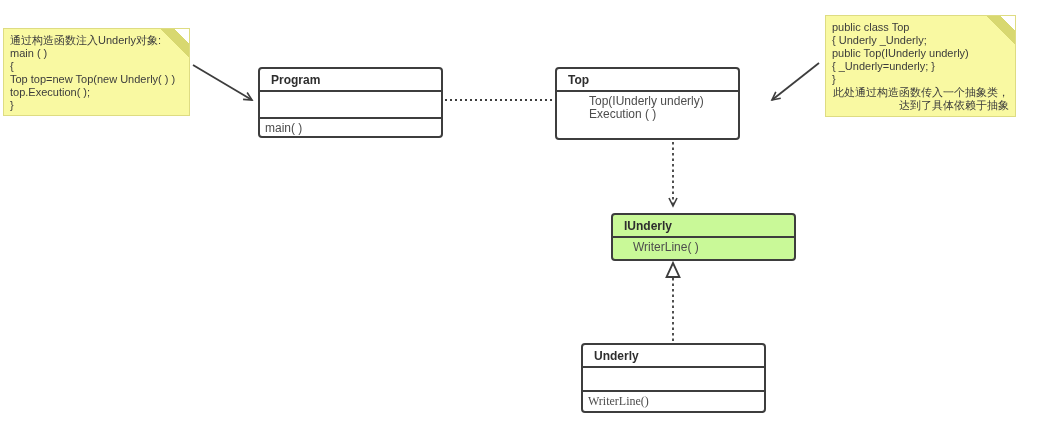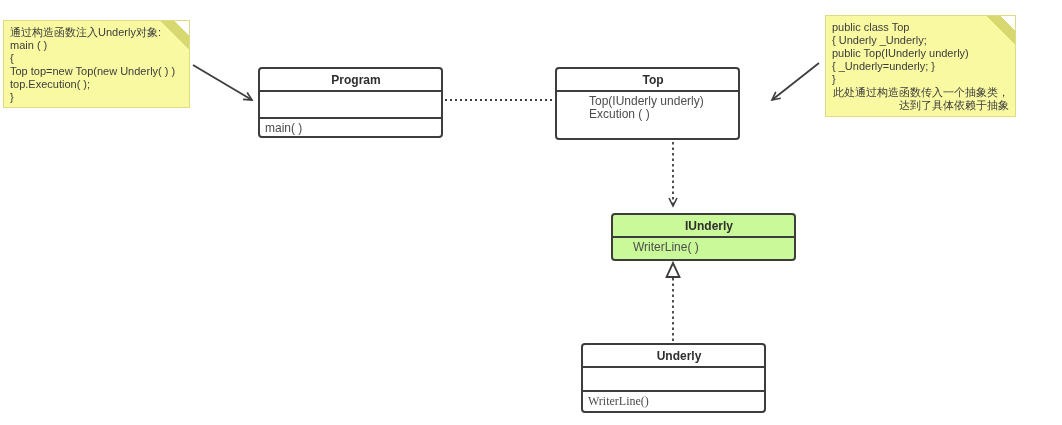--- a/index.html
+++ b/index.html
@@ -13,21 +13,21 @@
   .canvas{position:relative;width:1062px;height:425px;background:var(--canvas-bg);overflow:hidden;}
 
   svg.arrows{position:absolute;left:0;top:0;pointer-events:none;}
   svg.arrows line{stroke:var(--line-color);}
   svg.arrows polygon{stroke:var(--line-color);}
 
   .uml-box{position:absolute;width:185px;border:2px solid var(--box-border);
     border-radius:4px;background:var(--box-bg);display:flex;flex-direction:column;
     color:var(--member-text);font-size:12px;}
   .uml-box.green{background:var(--interface-bg);}
-  .uml-title{flex:0 0 21px;text-align:center;font-weight:bold;color:var(--title-text);
+  .uml-title{flex:0 0 21px;text-align:left;font-weight:bold;color:var(--title-text);
     padding-top:3px;line-height:16px;margin-left:11px;}
   .uml-section{border-top:2px solid var(--box-border);padding:3px 0 0 5px;overflow:hidden;}
   .uml-member{line-height:13px;white-space:nowrap;}
 
   .note{position:absolute;background:var(--note-bg);border:1px solid var(--note-border);
     padding:5px 6px 4px 6px;font-size:11px;line-height:13px;color:#3c3c3c;
     background:linear-gradient(225deg,#ffffff 0px,#ffffff 10px,var(--note-fold) 10px,var(--note-fold) 20px,var(--note-bg) 20px);}
   .note-line{white-space:nowrap;}
   .note-line.wrap{white-space:normal;text-align:right;}
 </style>
@@ -48,21 +48,21 @@
     <line x1="445" y1="100" x2="571" y2="100" stroke-width="1.8" stroke-dasharray="2 3" marker-end="url(#openArrow)"></line>
 
     <line x1="819" y1="63" x2="772" y2="100" stroke-width="1.8" marker-end="url(#openArrow)"></line>
 
     <line x1="673" y1="142" x2="673" y2="206" stroke-width="1.8" stroke-dasharray="2.5 3" marker-end="url(#openArrow)"></line>
 
     <line x1="673" y1="341" x2="673" y2="278" stroke-width="1.8" stroke-dasharray="2.5 3"></line>
     <polygon points="673,263 666.5,277 679.5,277" fill="#ffffff" stroke-width="1.8"></polygon>
   </svg>
 
-  <div class="note" style="left:3px;top:20px;width:187px;height:88px;">
+  <div class="note" style="left:3px;top:28px;width:187px;height:88px;">
     <div class="note-line">通过构造函数注入Underly对象:</div>
     <div class="note-line">main ( )</div>
     <div class="note-line">{</div>
     <div class="note-line">Top top=new Top(new Underly( ) )</div>
     <div class="note-line">top.Execution( );</div>
     <div class="note-line">}</div>
   </div>
 
   <div class="note" style="left:825px;top:15px;width:191px;height:102px;">
     <div class="note-line">public class Top</div>
@@ -80,21 +80,21 @@
     </div>
     <div class="uml-section" style="flex:1 1 auto;">
       <div class="uml-member">main( )</div>
     </div>
   </div>
 
   <div class="uml-box" style="left:555px;top:67px;height:73px;">
     <div class="uml-title">Top</div>
     <div class="uml-section" style="flex:1 1 auto;padding-left:32px;">
       <div class="uml-member">Top(IUnderly underly)</div>
-      <div class="uml-member">Excution ( )</div>
+      <div class="uml-member">Execution ( )</div>
     </div>
   </div>
 
   <div class="uml-box green" style="left:611px;top:213px;height:48px;">
     <div class="uml-title">IUnderly</div>
     <div class="uml-section" style="flex:1 1 auto;padding-left:20px;">
       <div class="uml-member">WriterLine( )</div>
     </div>
   </div>
 

